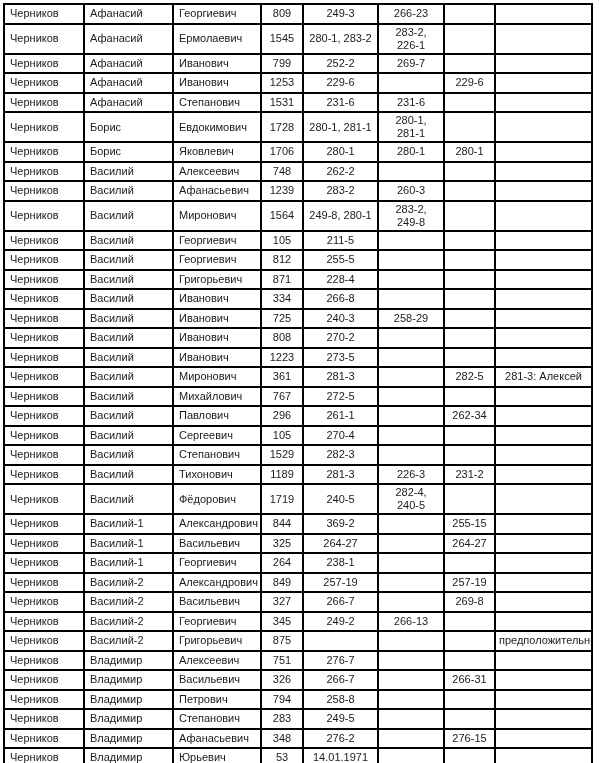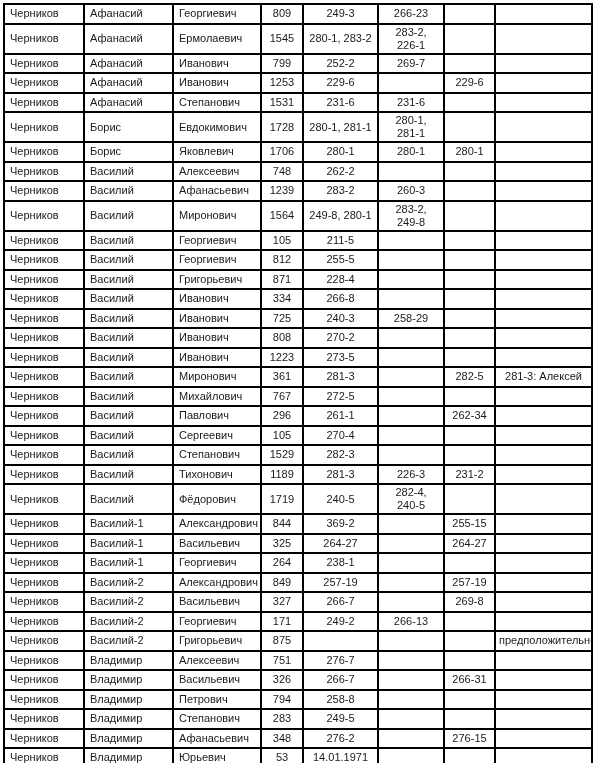--- a/index.html
+++ b/index.html
@@ -350,21 +350,21 @@
           <td class="ac">327</td>
           <td class="ac">266-7</td>
           <td class="ac"></td>
           <td class="ac">269-8</td>
           <td class="ac"></td>
         </tr>
         <tr>
           <td class="al">Черников</td>
           <td class="al">Василий-2</td>
           <td class="al">Георгиевич</td>
-          <td class="ac">171</td>
+          <td class="ac">345</td>
           <td class="ac">249-2</td>
           <td class="ac">266-13</td>
           <td class="ac"></td>
           <td class="ac"></td>
         </tr>
         <tr>
           <td class="al">Черников</td>
           <td class="al">Василий-2</td>
           <td class="al">Григорьевич</td>
           <td class="ac">875</td>

